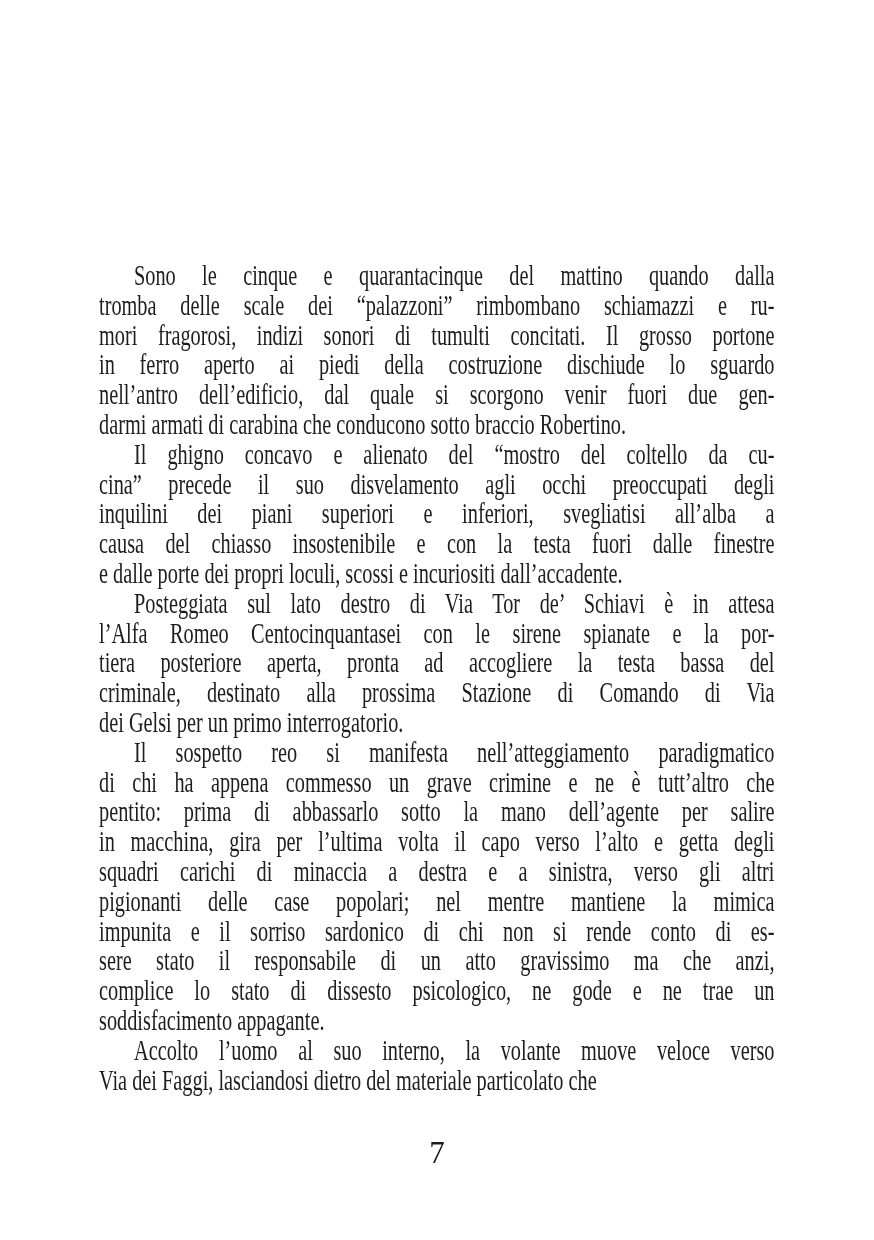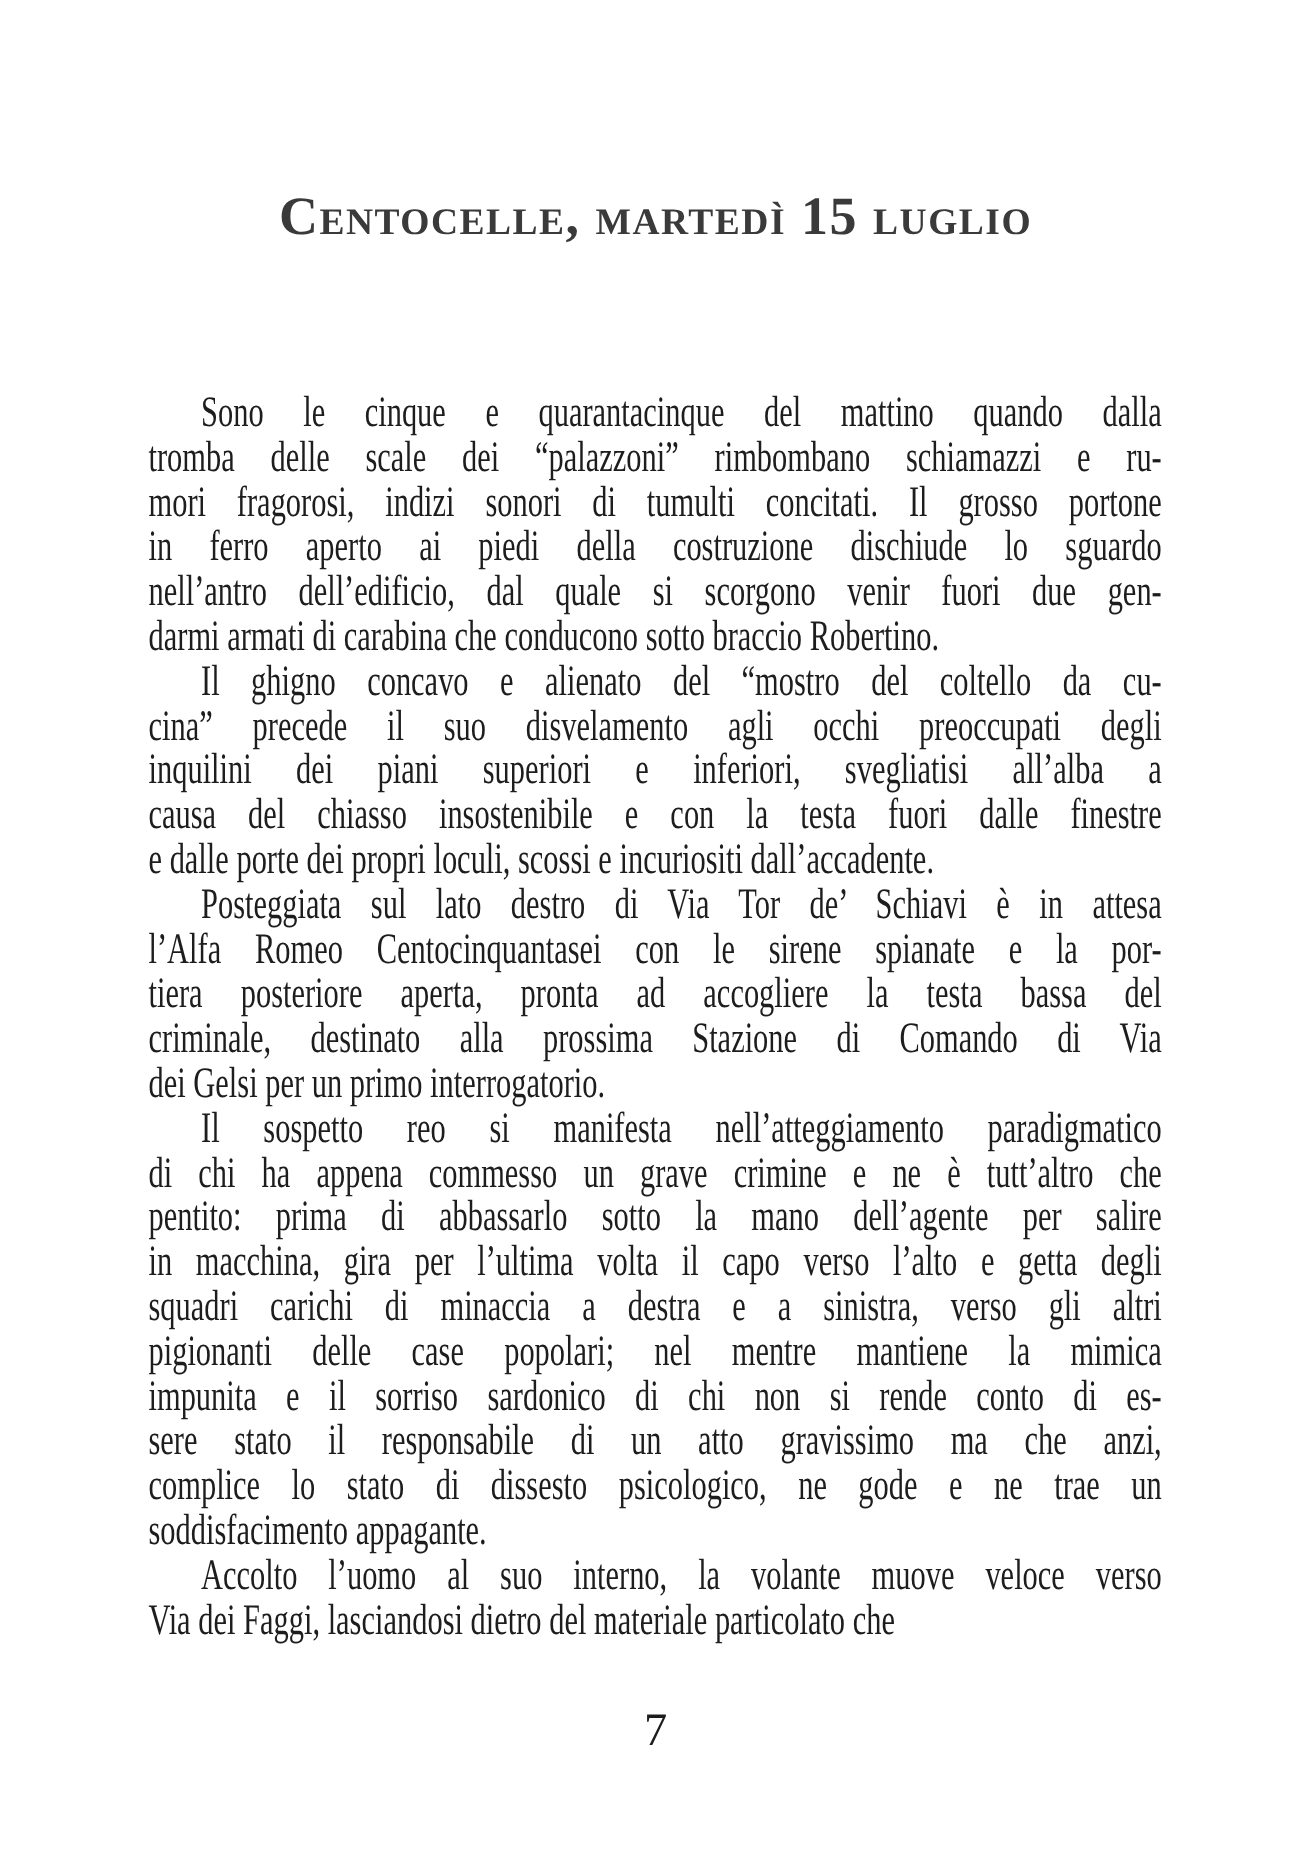--- a/index.html
+++ b/index.html
@@ -55,21 +55,20 @@
     text-align: center;
     font-size: 31px;
     line-height: 1.2;
     color: var(--text-color, #1d1d1d);
   }
 </style>
 </head>
 <body>
 
 <div class="page" style="--bg: #ffffff; --text-color: #1d1d1d; --title-color: #3a3a3a;">
-  <h1 class="chapter-title">Centocelle, martedì 15 luglio</h1>
 
   <div class="body-text">
       <div class="paragraph">
         <div class="line first">Sono le cinque e quarantacinque del mattino quando dalla</div>
         <div class="line">tromba delle scale dei “palazzoni” rimbombano schiamazzi e ru-</div>
         <div class="line">mori fragorosi, indizi sonori di tumulti concitati. Il grosso portone</div>
         <div class="line">in ferro aperto ai piedi della costruzione dischiude lo sguardo</div>
         <div class="line">nell’antro dell’edificio, dal quale si scorgono venir fuori due gen-</div>
         <div class="line last">darmi armati di carabina che conducono sotto braccio Robertino.</div>
       </div>

